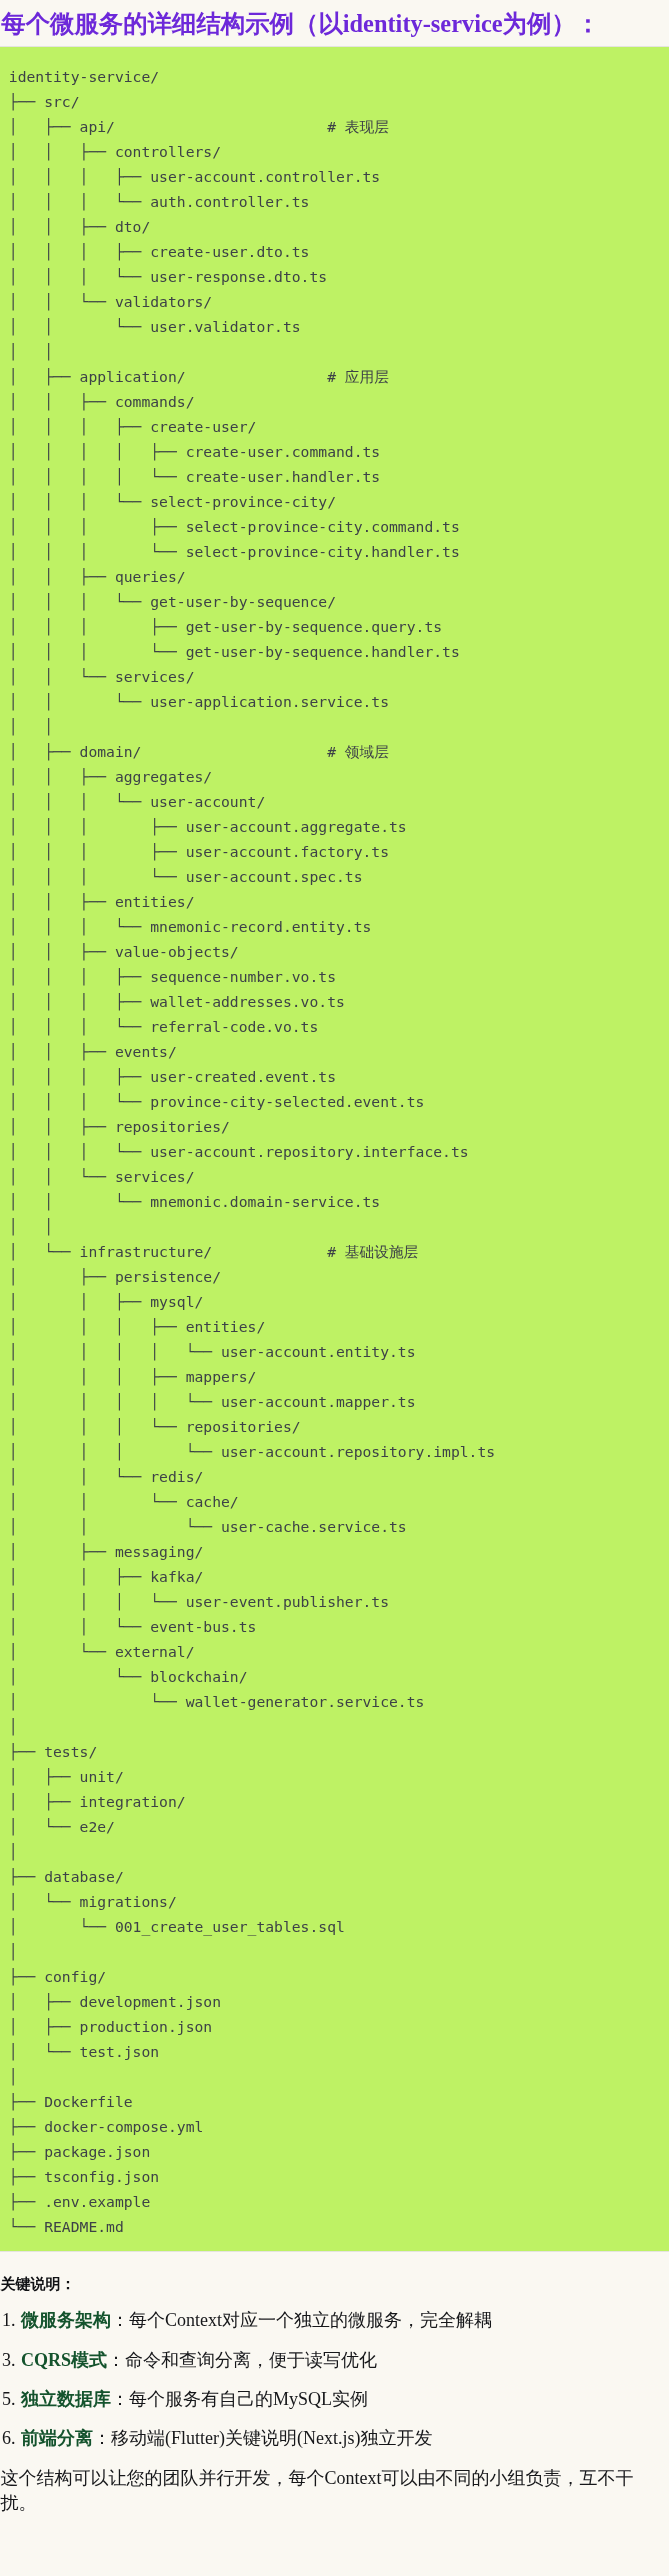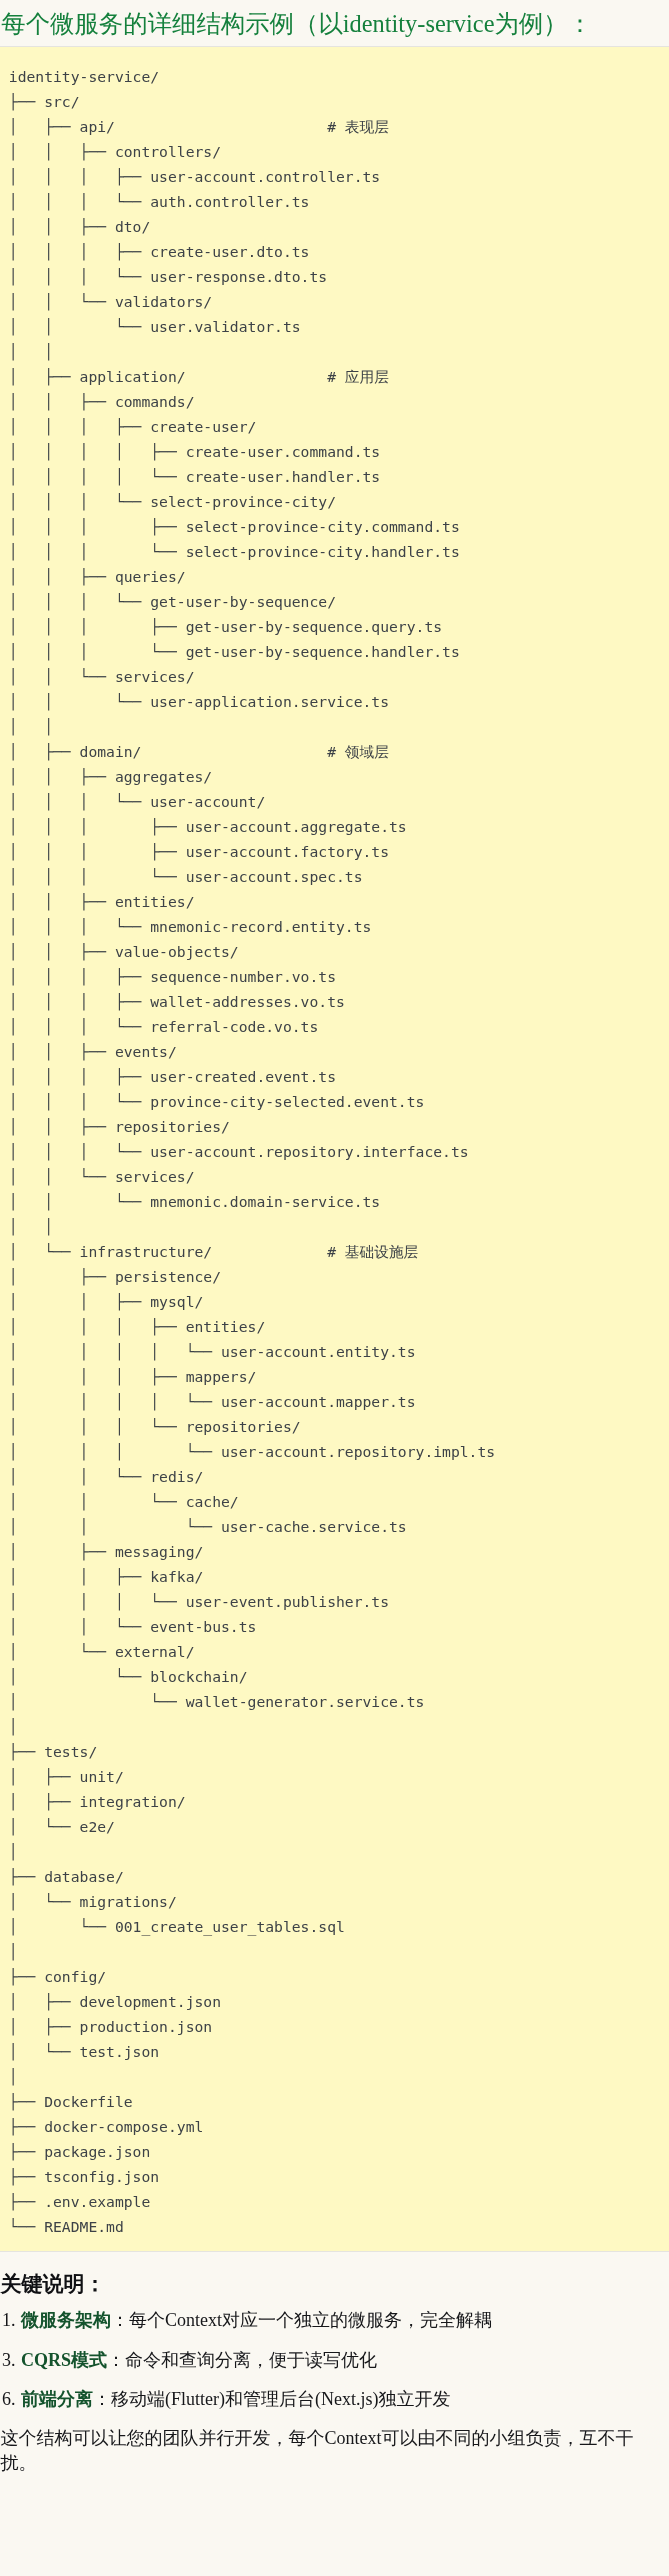--- a/index.html
+++ b/index.html
@@ -8,45 +8,45 @@
     background: #faf8f2;
     width: 669px;
   }
   .page {
     width: 669px;
     color: #15161a;
   }
   .page-title {
     margin: 7.5px 0 0 1.3px;
     font-family: "Liberation Serif", serif;
-    font-weight: 400;
+    font-weight: 700;
     font-size: 24.4px;
     line-height: 31px;
-    color: #15803d;
+    color: #6d28d9;
   }
   .code-block {
     margin-top: 7.5px;
-    background: #fef9c3;
+    background: #bef264;
     border-top: 0.6px solid #e5e4df;
     border-bottom: 0.6px solid #e5e4df;
     padding: 17px 6.3px 12px 8.8px;
   }
   .code-block pre {
     margin: 0;
     font-family: "DejaVu Sans Mono", monospace;
     font-size: 14.7px;
     line-height: 25px;
     color: #3d4247;
     white-space: pre;
   }
   .notes-heading {
     margin: 17.5px 0 11.3px 0.6px;
     font-family: "Liberation Sans", sans-serif;
     font-weight: 700;
-    font-size: 21px;
+    font-size: 15px;
     line-height: 27.5px;
     color: #101114;
   }
   .note-item {
     margin: 0 0 14.4px 1.9px;
     font-family: "Liberation Serif", serif;
     font-size: 18px;
     line-height: 25px;
     color: #16171a;
   }
@@ -164,20 +164,21 @@
 
   <h2 class="notes-heading">关键说明：</h2>
 
   <div id="notes-list">
     <div class="note-item"><span class="note-num">1.</span><span class="note-label">微服务架构</span><span class="note-sep">：</span><span class="note-text">每个Context对应一个独立的微服务，完全解耦</span></div>
 
 
     <div class="note-item"><span class="note-num">3.</span><span class="note-label">CQRS模式</span><span class="note-sep">：</span><span class="note-text">命令和查询分离，便于读写优化</span></div>
 
 
+    <div class="note-item"><span class="note-num">5.</span><span class="note-label">独立数据库</span><span class="note-sep">：</span><span class="note-text">每个服务有自己的MySQL实例</span></div>
 
-    <div class="note-item"><span class="note-num">6.</span><span class="note-label">前端分离</span><span class="note-sep">：</span><span class="note-text">移动端(Flutter)和管理后台(Next.js)独立开发</span></div>
+    <div class="note-item"><span class="note-num">6.</span><span class="note-label">前端分离</span><span class="note-sep">：</span><span class="note-text">移动端(Flutter)关键说明(Next.js)独立开发</span></div>
   </div>
 
   <p class="closing-para">这个结构可以让您的团队并行开发，每个Context可以由不同的小组负责，互不干扰。</p>
 
 </div>
 
 
 </body></html>

